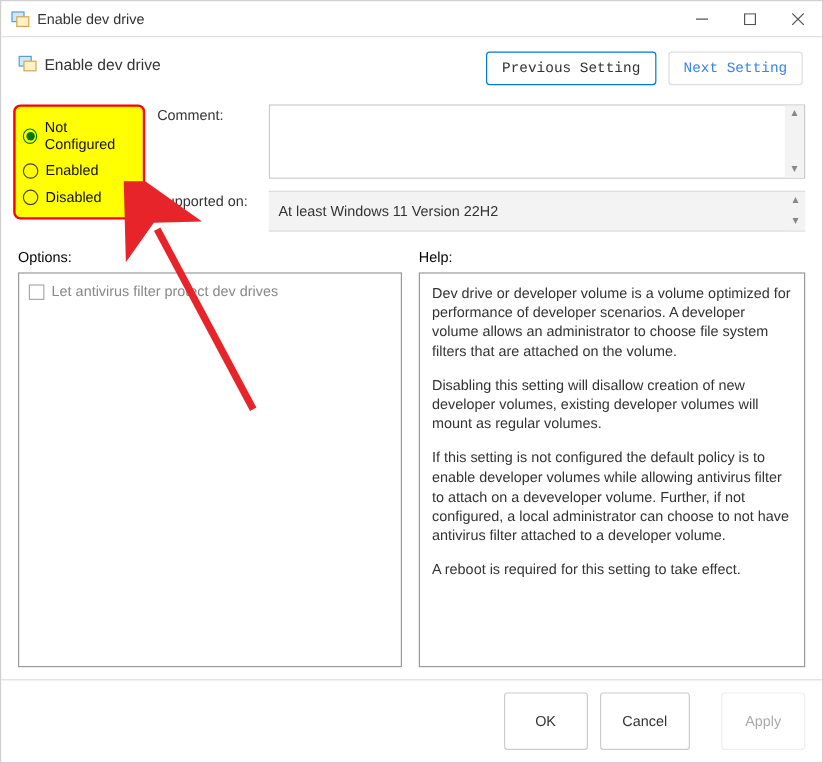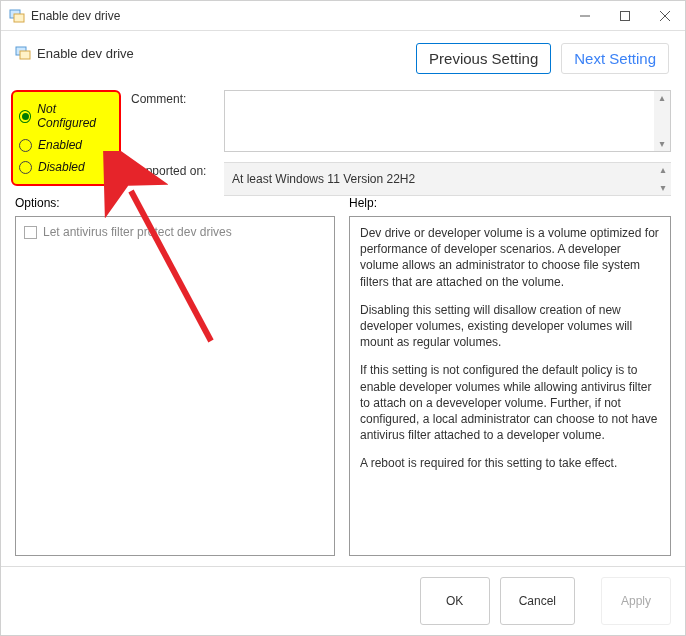--- a/index.html
+++ b/index.html
@@ -12,44 +12,44 @@
   .titlebar .win-btn { width: 40px; height: 30px; display: flex; align-items: center; justify-content: center; color: #555; }
 
   .content { flex: 1; padding: 10px 14px; position: relative; display: flex; flex-direction: column; overflow: hidden; }
 
   .header-row { display: flex; align-items: flex-start; margin-bottom: 10px; }
   .header-left { display: flex; align-items: center; gap: 6px; flex: 1; padding-top: 4px;}
   .header-left .app-icon2 { width: 16px; height: 16px; }
   .header-title { color: #333; font-size: 13px; }
 
   .nav-buttons { display: flex; gap: 10px; margin-right: 2px; margin-top: 2px;}
-  .nav-btn { padding: 6px 12px; background: #fff; border: 1px solid #ccc; border-radius: 3px; cursor: pointer; font-size: 15px; color: #333; }
+  .nav-btn { padding: 6px 12px; background: #fff; border: 1px solid #ccc; border-radius: 3px; cursor: pointer; font-size: 12px; color: #333; font-family: Liberation Mono, monospace; }
   .nav-btn.active { border: 1px solid #0078d4; }
   .nav-btn.disabled { color: #3b82f6; border-color: #ddd; cursor: default; }
 
   .row2 { display: flex; align-items: flex-start; gap: 10px; margin-top: 6px; }
 
   .radio-group { width: 110px; background: #ffff00; border: 2px solid #ff0000; border-radius: 6px; padding: 6px 6px; margin-left: -4px; }
-  .radio-item { display: flex; align-items: center; gap: 6px; padding: 4px 0; cursor: pointer; font-style: italic; }
+  .radio-item { display: flex; align-items: center; gap: 6px; padding: 4px 0; cursor: pointer; }
   .radio-outer { width: 13px; height: 13px; border: 1.5px solid #444; border-radius: 50%; display: inline-flex; align-items: center; justify-content: center; position: relative; }
   .radio-item.selected .radio-outer { border-color: #007a00; }
   .radio-inner { width: 7px; height: 7px; border-radius: 50%; background: #007a00; display: none; }
   .radio-item.selected .radio-inner { display: block; }
   .radio-label { color: #111; }
 
   .form-col { flex: 1; display: flex; flex-direction: column; gap: 10px; }
   .form-line { display: flex; align-items: flex-start; gap: 8px; }
   .form-label { width: 85px; color: #333; padding-top: 2px; }
   .comment-box { flex: 1; border: 1px solid #ccc; background: #fff; height: 62px; position: relative; }
   .supported-box { flex: 1; border-top: 1px solid #ddd; border-bottom: 1px solid #ddd; background: #f3f3f3; height: 34px; position: relative; display: flex; align-items: center; padding: 0 8px; }
   .supported-box .txt { color: #333; }
   .scroll-gutter { position: absolute; right: 0; top: 0; bottom: 0; width: 16px; background: #f3f3f3; display: flex; flex-direction: column; justify-content: space-between; align-items: center; padding: 2px 0;}
   .scroll-arrow { color: #888; font-size: 10px; line-height: 1; user-select:none;}
 
-  .labels-row { display: flex; margin-bottom: 6px; align-items: center; }
+  .labels-row { display: flex; margin-top: 14px; margin-bottom: 6px; align-items: center; }
   .labels-row .left { flex: 0 0 320px; padding-left: 0px; }
   .labels-row .right { flex: 1; padding-left: 14px; }
 
   .panels { flex: 1; display: flex; gap: 14px; min-height: 0; }
   .panel { border: 1px solid #999; background: #fff; overflow: hidden; }
   .panel.left { flex: 0 0 320px; padding: 8px; }
   .panel.right { flex: 1; padding: 8px 10px; overflow-y: auto; }
 
   .checkbox-row { display: flex; align-items: center; gap: 6px; color: #888; }
   .chk { width: 13px; height: 13px; border: 1px solid #aaa; background: #fff; }

